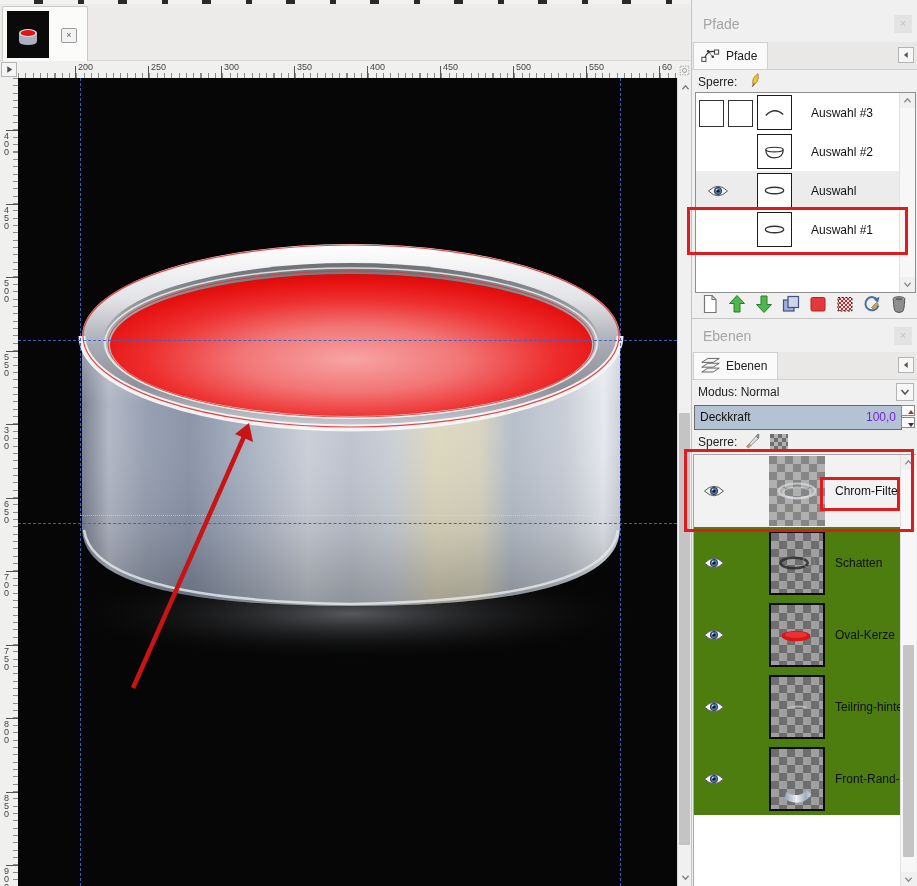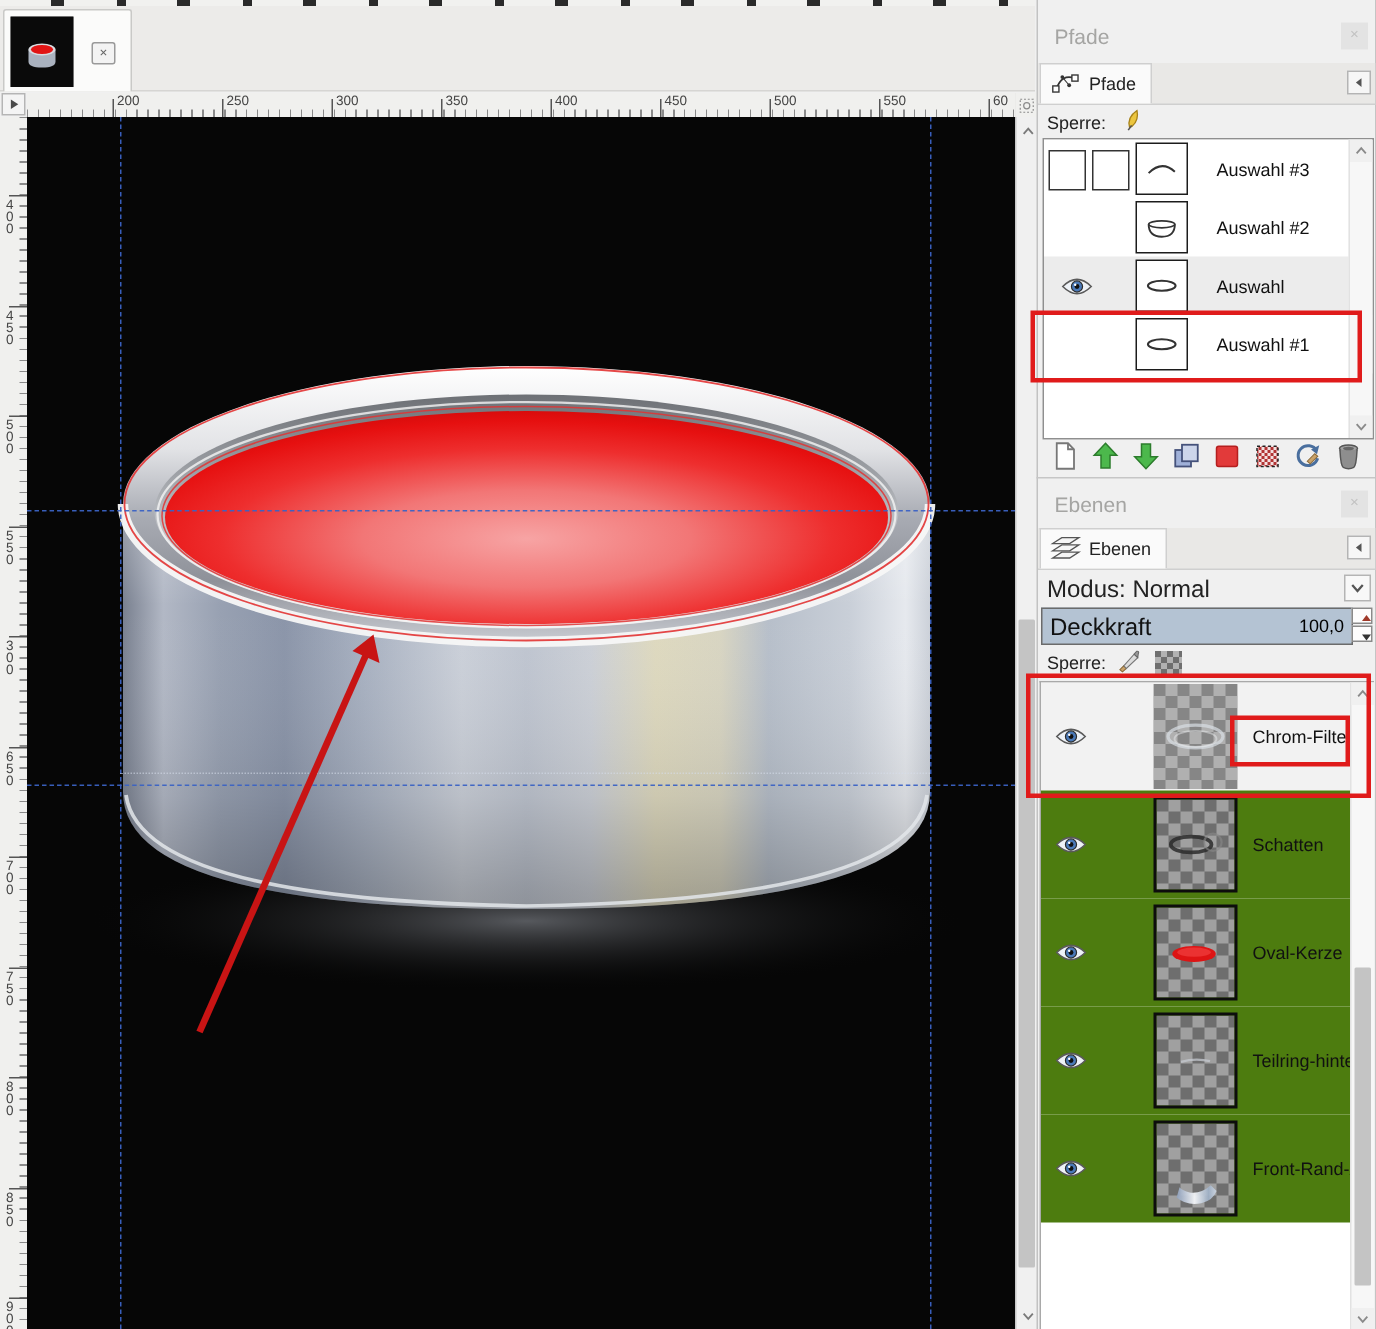--- a/index.html
+++ b/index.html
@@ -67,26 +67,26 @@
   .pbox{position:absolute;top:7px;width:23px;height:25px;border:1.5px solid #333;background:#fff;}
   .path-thumb{position:absolute;left:61px;top:2px;width:33px;height:33px;border:1.5px solid #1c1c1c;background:#fff;}
   .path-thumb svg{width:100%;height:100%;display:block;}
   .path-label{position:absolute;left:115px;top:50%;transform:translateY(-50%);font-size:12px;color:#111;white-space:nowrap;}
   .list-sb{position:absolute;top:0;right:0;width:15px;height:100%;background:#f7f7f7;border-left:1px solid #e2e2e2;}
   
   #paths-toolbar{position:absolute;left:3px;top:293px;width:219px;height:22px;display:flex;justify-content:space-between;padding:0 4px;box-sizing:border-box;}
   .tb-btn{width:22px;height:21px;background:transparent;border:none;padding:0;}
   .tb-btn svg{width:20px;height:20px;display:block;margin:0 auto;}
   
-  #modus-row{position:absolute;left:6px;top:385px;font-size:16px;color:#222;}
+  #modus-row{position:absolute;left:6px;top:385px;font-size:12px;color:#222;}
   #modus-dd{position:absolute;right:4px;top:383px;width:18px;height:18px;border:1px solid #b4b4b4;background:#f8f8f8;padding:0;}
   #modus-dd svg{width:10px;height:8px;display:block;margin:4px auto;}
   #opacity-bar{position:absolute;left:2px;top:405px;width:206px;height:23px;background:#b4c3d3;border:1px solid #6b6b6b;}
-  #opacity-bar .lab{position:absolute;left:5px;top:4px;font-size:16px;color:#111;}
-  #opacity-bar .val{position:absolute;right:5px;top:4px;font-size:12px;color:#000000;}
+  #opacity-bar .lab{position:absolute;left:5px;top:4px;font-size:12px;color:#111;}
+  #opacity-bar .val{position:absolute;right:5px;top:4px;font-size:12px;color:#6d28d9;}
   #opacity-spin{position:absolute;left:209px;top:405px;width:13px;height:25px;}
   #opacity-spin .sp{position:absolute;left:0;width:11px;height:11px;border:1px solid #8a8a8a;background:#fdfdfd;}
   #opacity-spin .sp.up{top:0;} #opacity-spin .sp.dn{top:12px;}
   .tri-up{width:0;height:0;border-left:3.5px solid transparent;border-right:3.5px solid transparent;border-bottom:4px solid #a03a2a;margin:3px auto;}
   .tri-dn{width:0;height:0;border-left:3.5px solid transparent;border-right:3.5px solid transparent;border-top:4px solid #333;margin:3.5px auto;}
   
   #layers-list{position:absolute;left:1px;top:454px;width:222px;height:432px;background:#fff;border-top:1px solid #a9a9a9;border-left:1px solid #a9a9a9;overflow:hidden;}
   .layer-row{position:relative;height:72px;background:#4d7c0f;}
   .layer-row.selected{background:#f2f2f2;}
   .layer-thumb{position:absolute;left:75px;top:4px;width:52px;height:60px;border:2px solid #0d0d0d;

